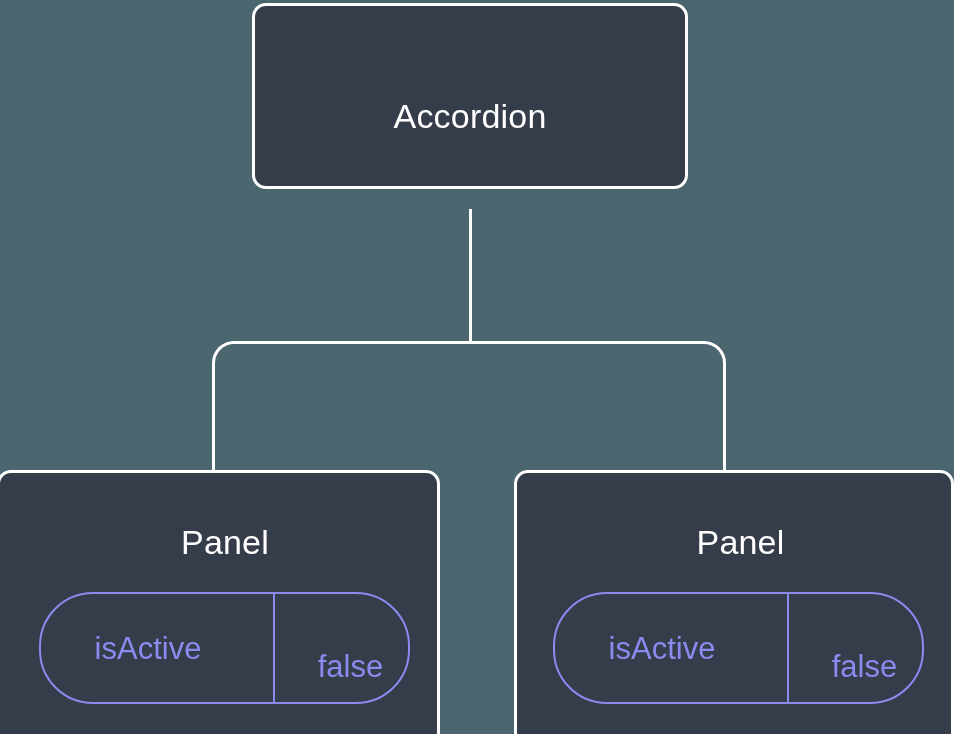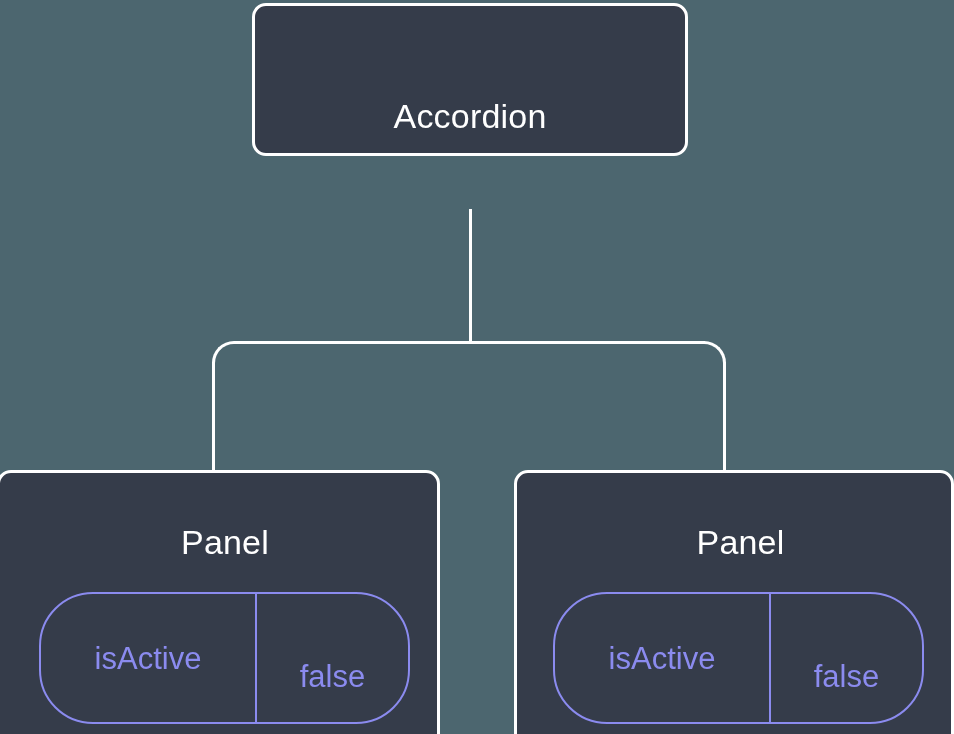--- a/index.html
+++ b/index.html
@@ -40,21 +40,21 @@
     letter-spacing: 0.2px;
     line-height: 1;
     white-space: nowrap;
   }
 
   
   #node-accordion {
     left: 252px;
     top: 3px;
     width: 436px;
-    height: 153px;
+    height: 186px;
   }
   #node-accordion .node-title {
     top: 93px;
   }
 
   
   .panel-node {
     top: 470px;
     width: 443px;
     height: 280px;      
@@ -72,26 +72,27 @@
   .panel-node > .node-title {
     top: 52px;
     padding-left: 13px;
   }
 
   
   .capsule {
     position: absolute;
     box-sizing: border-box;
     top: 119px;
-    height: 132px;
+    height: 112px;
     border: 2px solid #8b8bef;
     border-radius: 54px;
     display: flex;
     align-items: stretch;
     overflow: hidden;
+    gap: 18px;
   }
   #node-panel-left .capsule {
     left: 39px;
     width: 371px;
   }
   #node-panel-right .capsule {
     left: 36px;
     width: 371px;
   }
 

